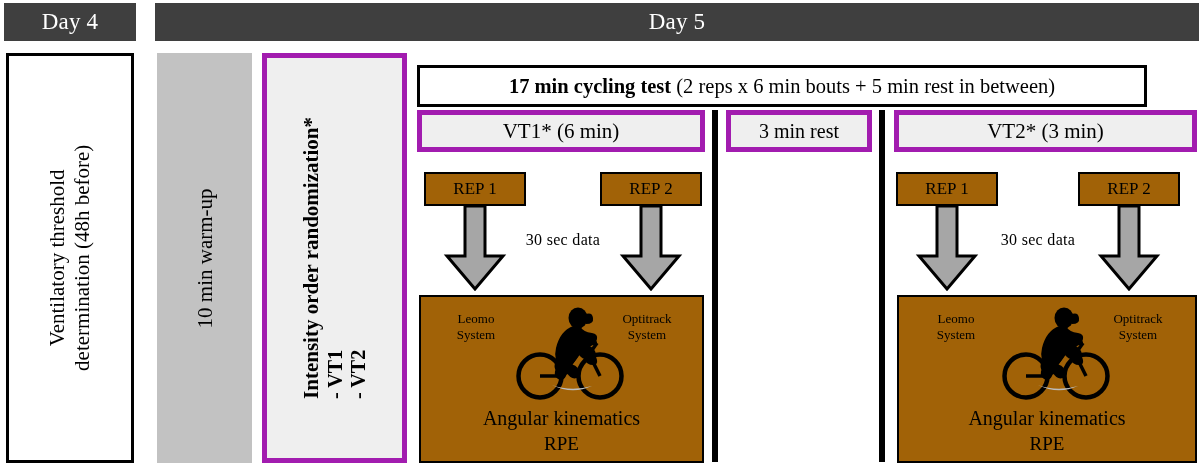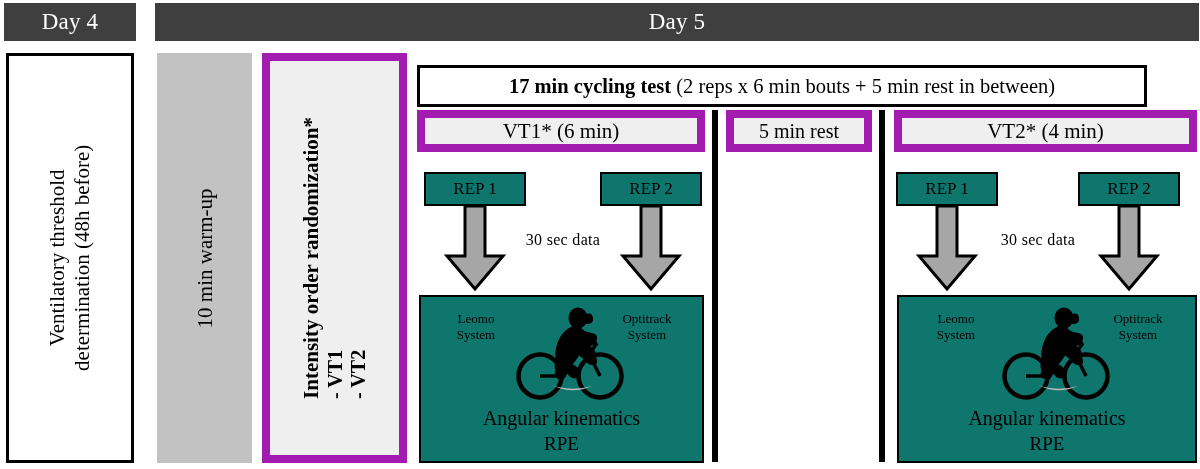--- a/index.html
+++ b/index.html
@@ -12,23 +12,23 @@
 
   
   .hdr{
     background:#3f3f3f;color:#ffffff;
     display:flex;align-items:center;justify-content:center;
     font-size:23px;letter-spacing:.2px;
   }
 
   
   .boxw{background:#ffffff;border:3px solid #000;}
-  .boxl{background:#efefef;border:8px solid #a21caf;font-family:Liberation Serif, serif;}
+  .boxl{background:#efefef;border:5px solid #a21caf;font-family:Liberation Serif, serif;}
   .boxg{background:#c2c2c2;border:0;}
-  .boxthin{background:#0f766e;border:2px solid #000;}
+  .boxthin{background:#a16207;border:2px solid #000;}
 
   .ctr{display:flex;align-items:center;justify-content:center;text-align:center;}
 
   
   .vert{
     display:flex;align-items:center;justify-content:center;
     width:100%;height:100%;
   }
   .vert > .vtxt{
     transform:rotate(-90deg);
@@ -97,21 +97,21 @@
 <div class="abs boxw ctr" style="left:417px;top:53px;width:730px;height:42px;margin-top:12px;">
   <div class="f-cyc">
     <b>17 min cycling test</b><span> (2 reps x 6 min bouts + 5 min rest in between)</span>
   </div>
 </div>
 
 <div class="abs sep" style="left:712px;top:110px;width:6px;height:352px;"></div>
 <div class="abs sep" style="left:879px;top:110px;width:6px;height:352px;"></div>
 
 <div class="abs boxl ctr" style="left:726px;top:110px;width:146px;height:42px;">
-  <span class="f-rest">5 min rest</span>
+  <span class="f-rest">3 min rest</span>
 </div>
 
 <div class="abs boxl ctr" style="left:417px;top:110px;width:288px;height:42px;">
   <span class="f-vt">VT1* (6 min)</span>
 </div>
 
 <div class="abs boxthin ctr" style="left:424px;top:172px;width:102px;height:34px;">
   <span class="f-rep">REP 1</span>
 </div>
 <div class="abs boxthin ctr" style="left:600px;top:172px;width:102px;height:34px;">
@@ -172,21 +172,21 @@
 
   <div class="abs ctr f-ang" style="left:0;top:108px;width:100%;height:26px;">
     <span>Angular kinematics</span>
   </div>
   <div class="abs ctr f-rpe" style="left:0;top:134px;width:100%;height:26px;">
     <span>RPE</span>
   </div>
 </div>
 
 <div class="abs boxl ctr" style="left:894px;top:110px;width:303px;height:42px;">
-  <span class="f-vt">VT2* (4 min)</span>
+  <span class="f-vt">VT2* (3 min)</span>
 </div>
 
 <div class="abs boxthin ctr" style="left:896px;top:172px;width:102px;height:34px;">
   <span class="f-rep">REP 1</span>
 </div>
 <div class="abs boxthin ctr" style="left:1078px;top:172px;width:102px;height:34px;">
   <span class="f-rep">REP 2</span>
 </div>
 
 <div class="abs" style="left:913px;top:206px;width:68px;height:85px;">

